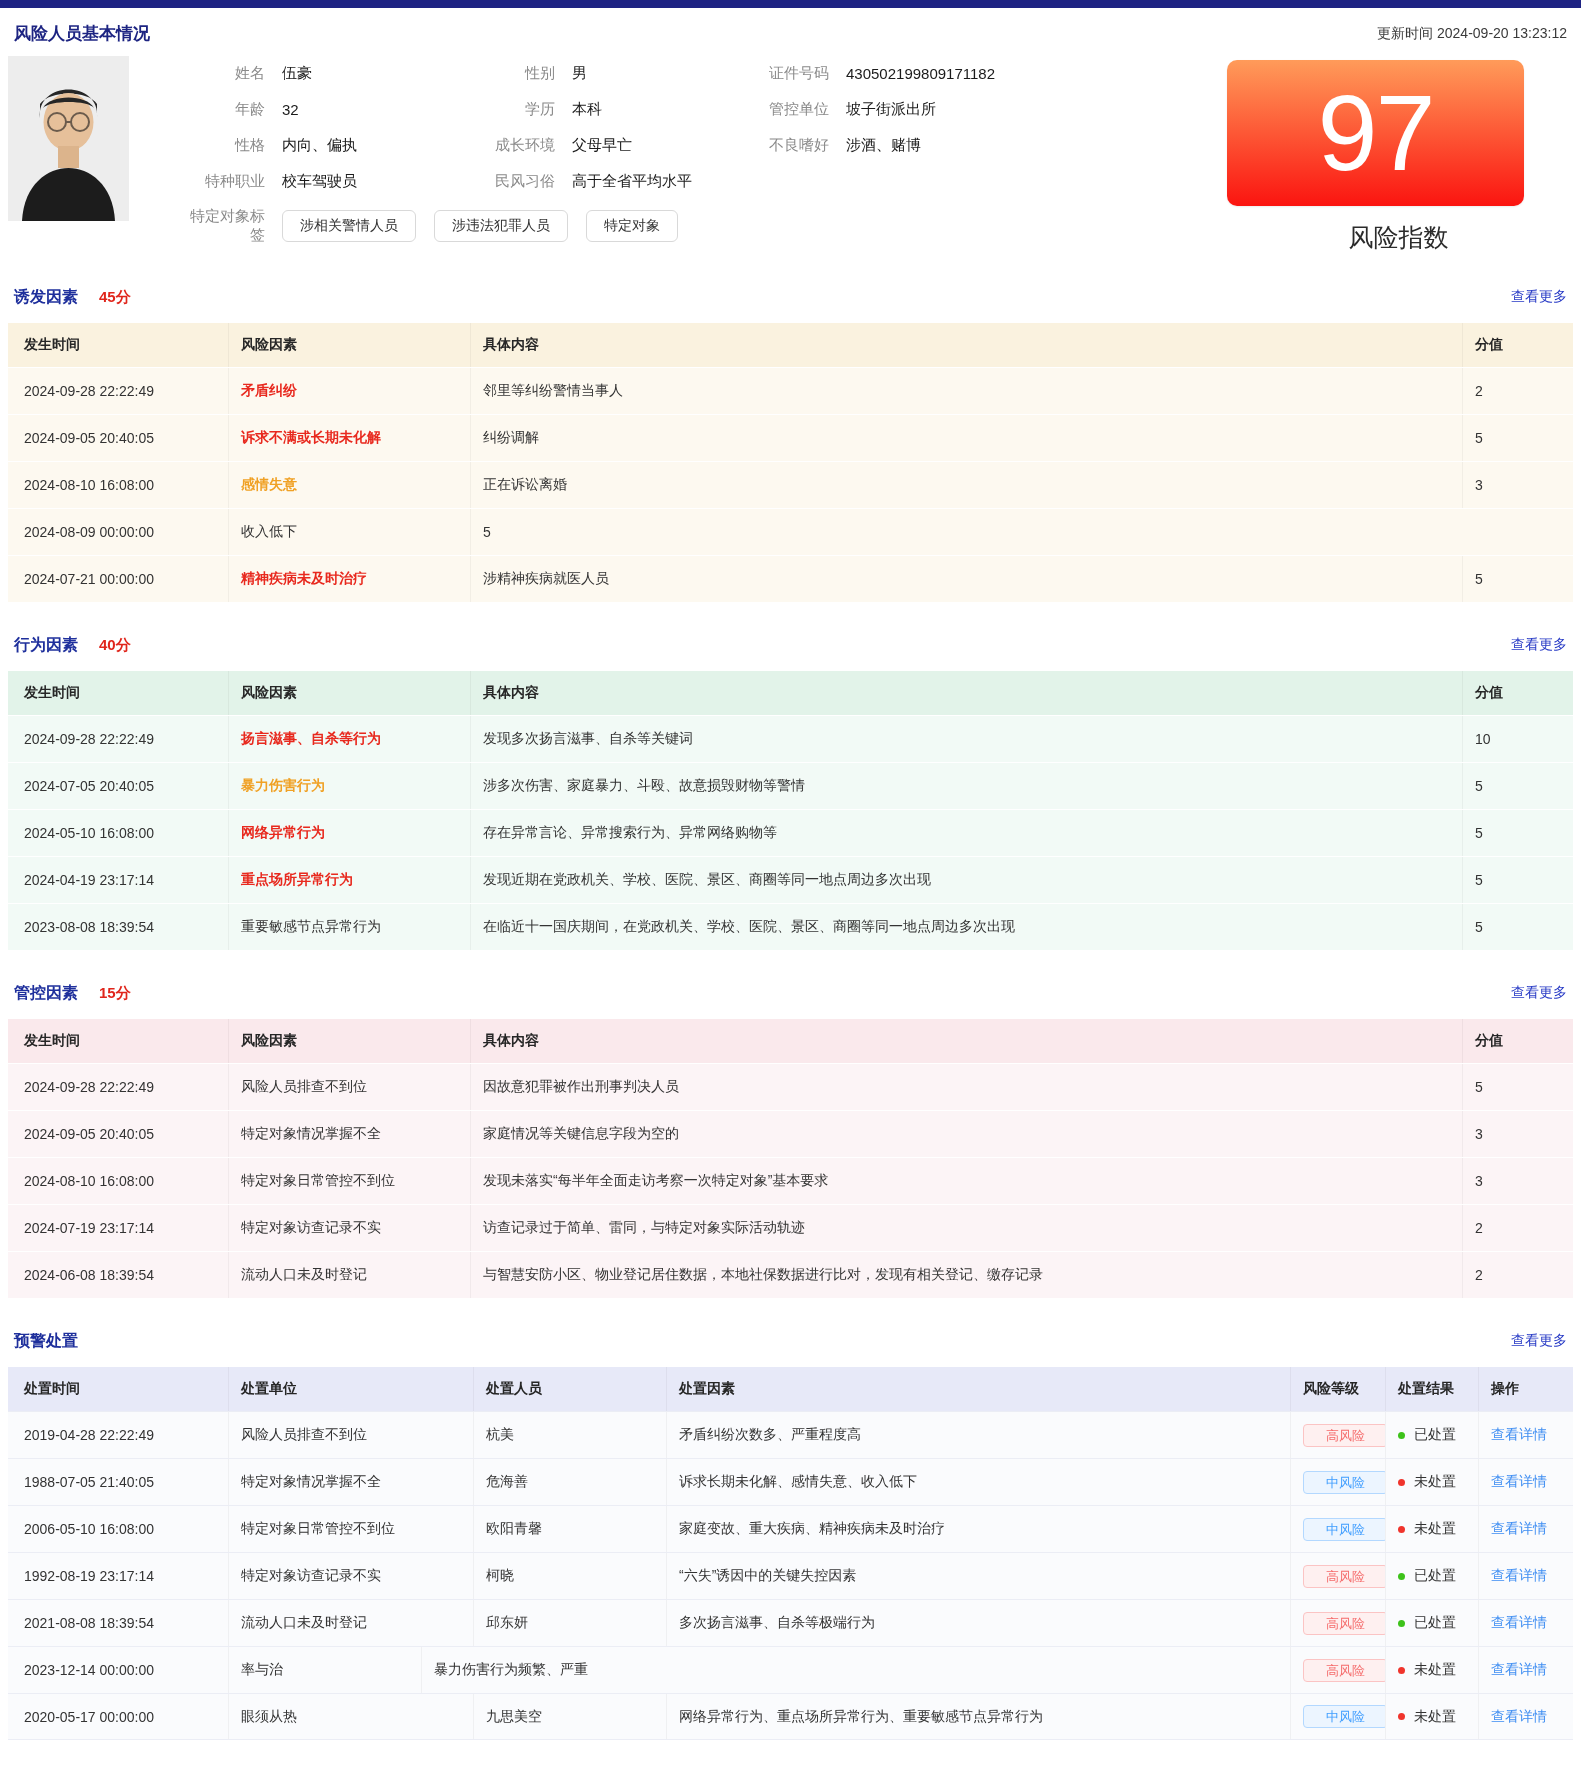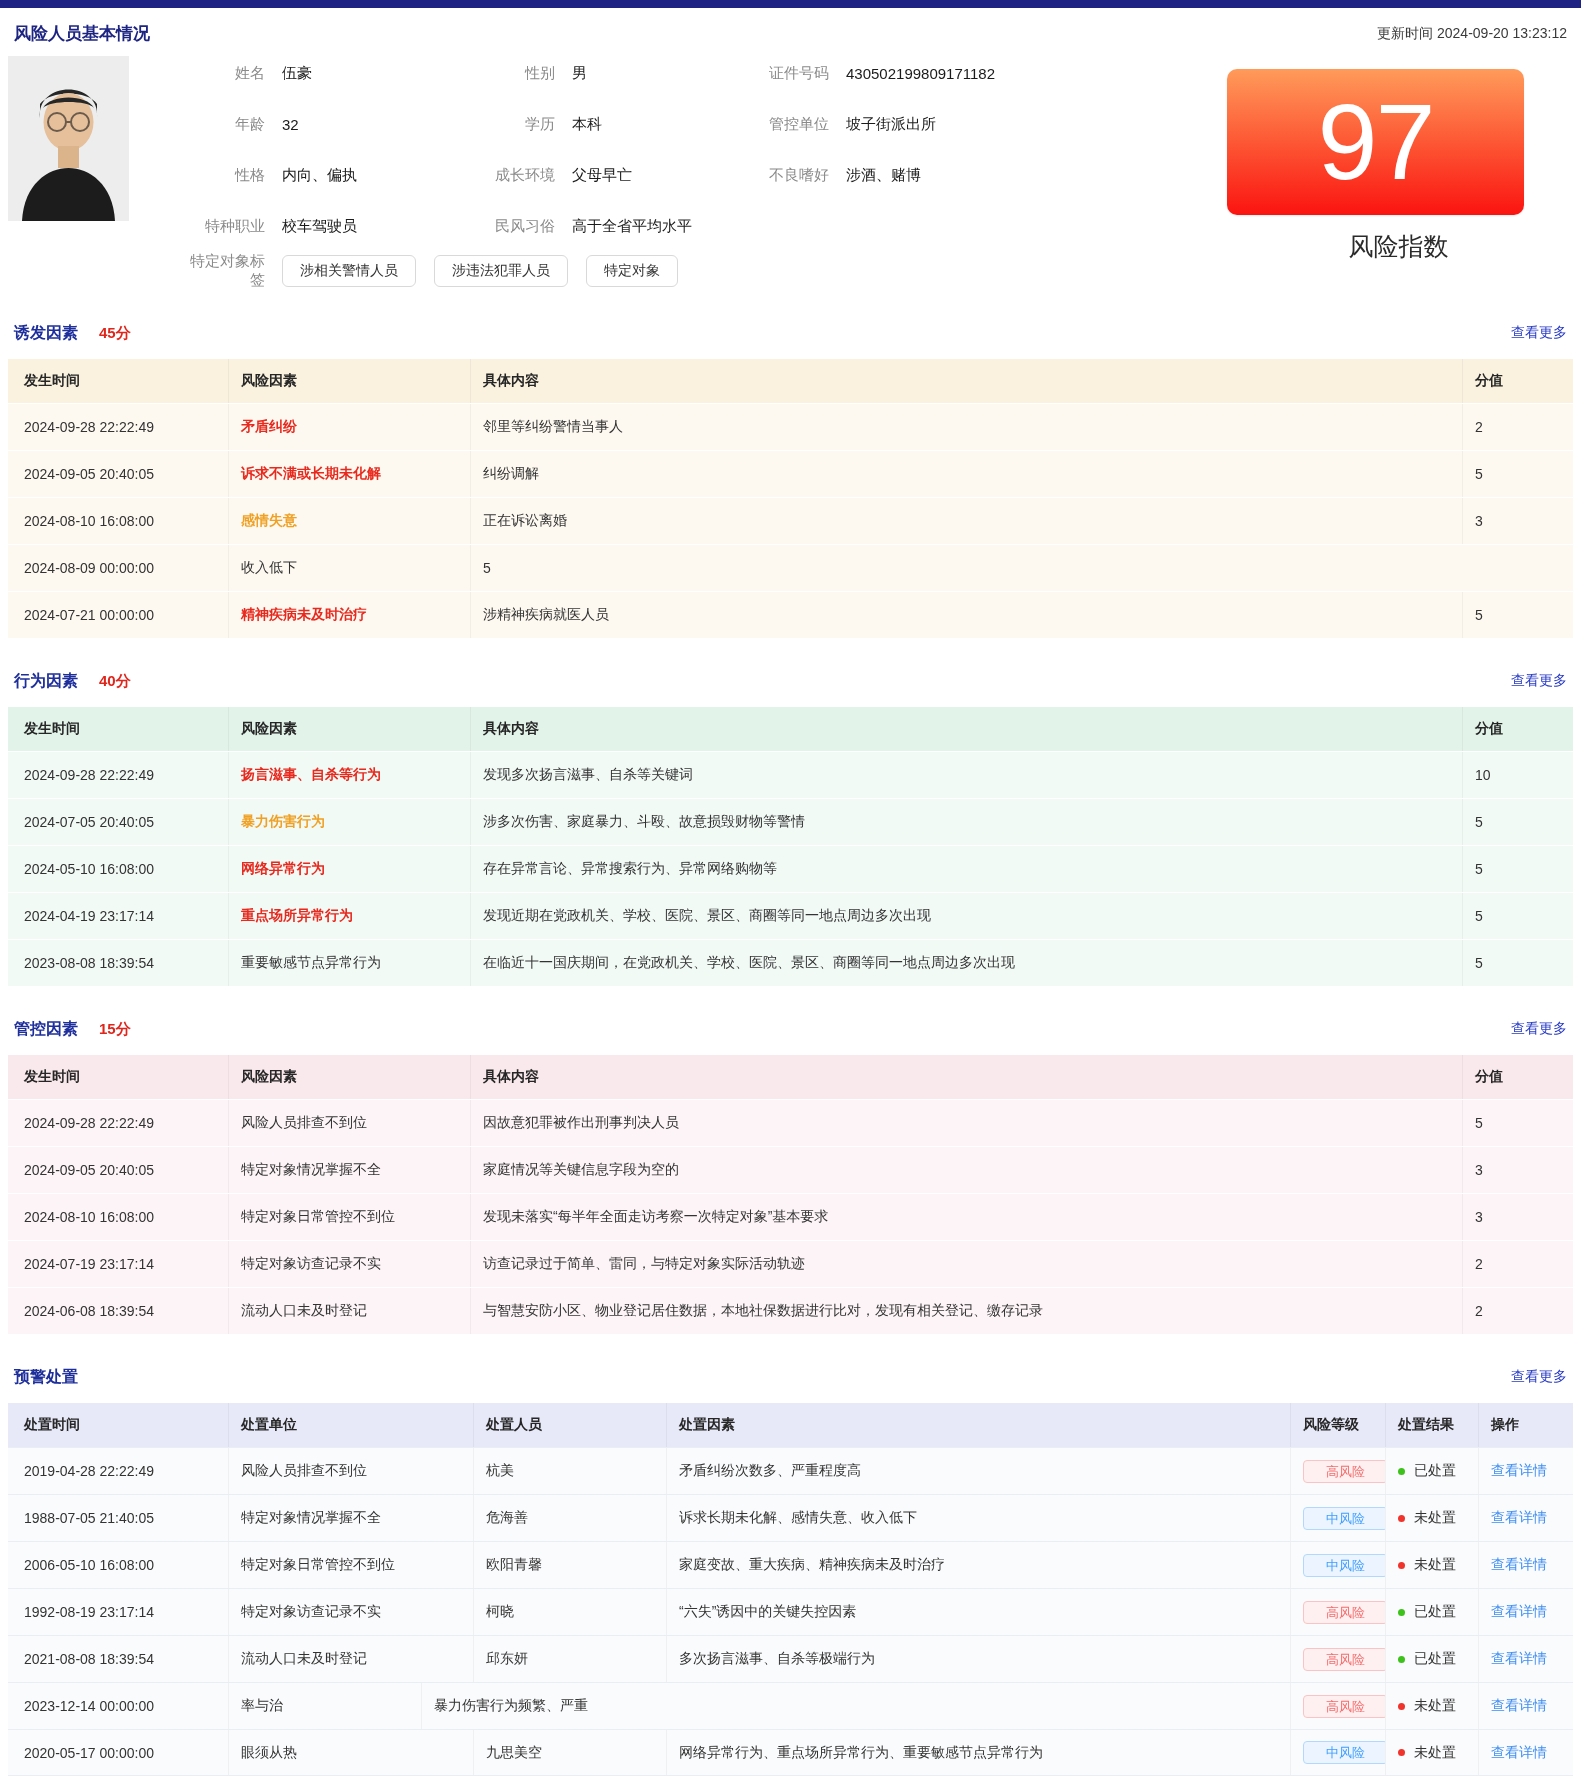--- a/index.html
+++ b/index.html
@@ -15,36 +15,36 @@
   .page { padding: 0 8px; position: relative; }
 
   .page-head { display: flex; align-items: center; margin-top: 14px; padding: 0 6px; }
   .page-title { font-size: 17px; font-weight: bold; color: #1D2482; }
   .update-time { margin-left: auto; font-size: 14px; color: #3a3a3a; }
 
   
   .profile { position: relative; margin-top: 11px; min-height: 198px; }
   .avatar { position: absolute; left: 0; top: 0; width: 121px; height: 165px; overflow: hidden; background:#ededed; }
   .info { margin-left: 171px; padding-top: 5px; }
-  .grid { display: grid; grid-template-columns: 286px 278px auto; row-gap: 27px; }
+  .grid { display: grid; grid-template-columns: 286px 278px auto; row-gap: 12px; }
   .f { display: flex; align-items: center; height: 24px; font-size: 15px; }
   .f .lab { color: #8a8a8a; text-align: right; flex: none; }
   .col1 .lab { width: 86px; }
   .col2 .lab { width: 90px; }
   .col3 .lab { width: 86px; }
   .f .val { margin-left: 17px; color: #1b1b1b; white-space: nowrap; }
   .tags-row { display: flex; align-items: center; margin-top: 14px; font-size: 15px; }
   .tags-row .lab { color: #8a8a8a; width: 86px; text-align: right; flex: none; }
   .pill {
     margin-left: 17px; border: 1px solid #d9d9d9; border-radius: 6px;
     padding: 6px 17px; font-size: 14px; color: #333; background: #fff; white-space: nowrap;
   }
   .pill + .pill { margin-left: 18px; }
 
-  .risk { position: absolute; top: 13px; right: 3px; width: 343px; }
+  .risk { position: absolute; top: 4px; right: 3px; width: 343px; }
   .risk-box {
     width: 297px; height: 146px; border-radius: 10px;
     background: linear-gradient(180deg, #FF9B5A 0%, #FB1410 100%);
     display: flex; align-items: center; justify-content: center;
     box-shadow: 0 1px 2px rgba(0,0,0,0.08);
   }
   .risk-num { color: #fff; font-size: 108px; line-height: 1; letter-spacing: -2px; }
   .risk-label { text-align: center; margin-top: 15px; font-size: 25px; color: #2b2b2b; }
 
   

